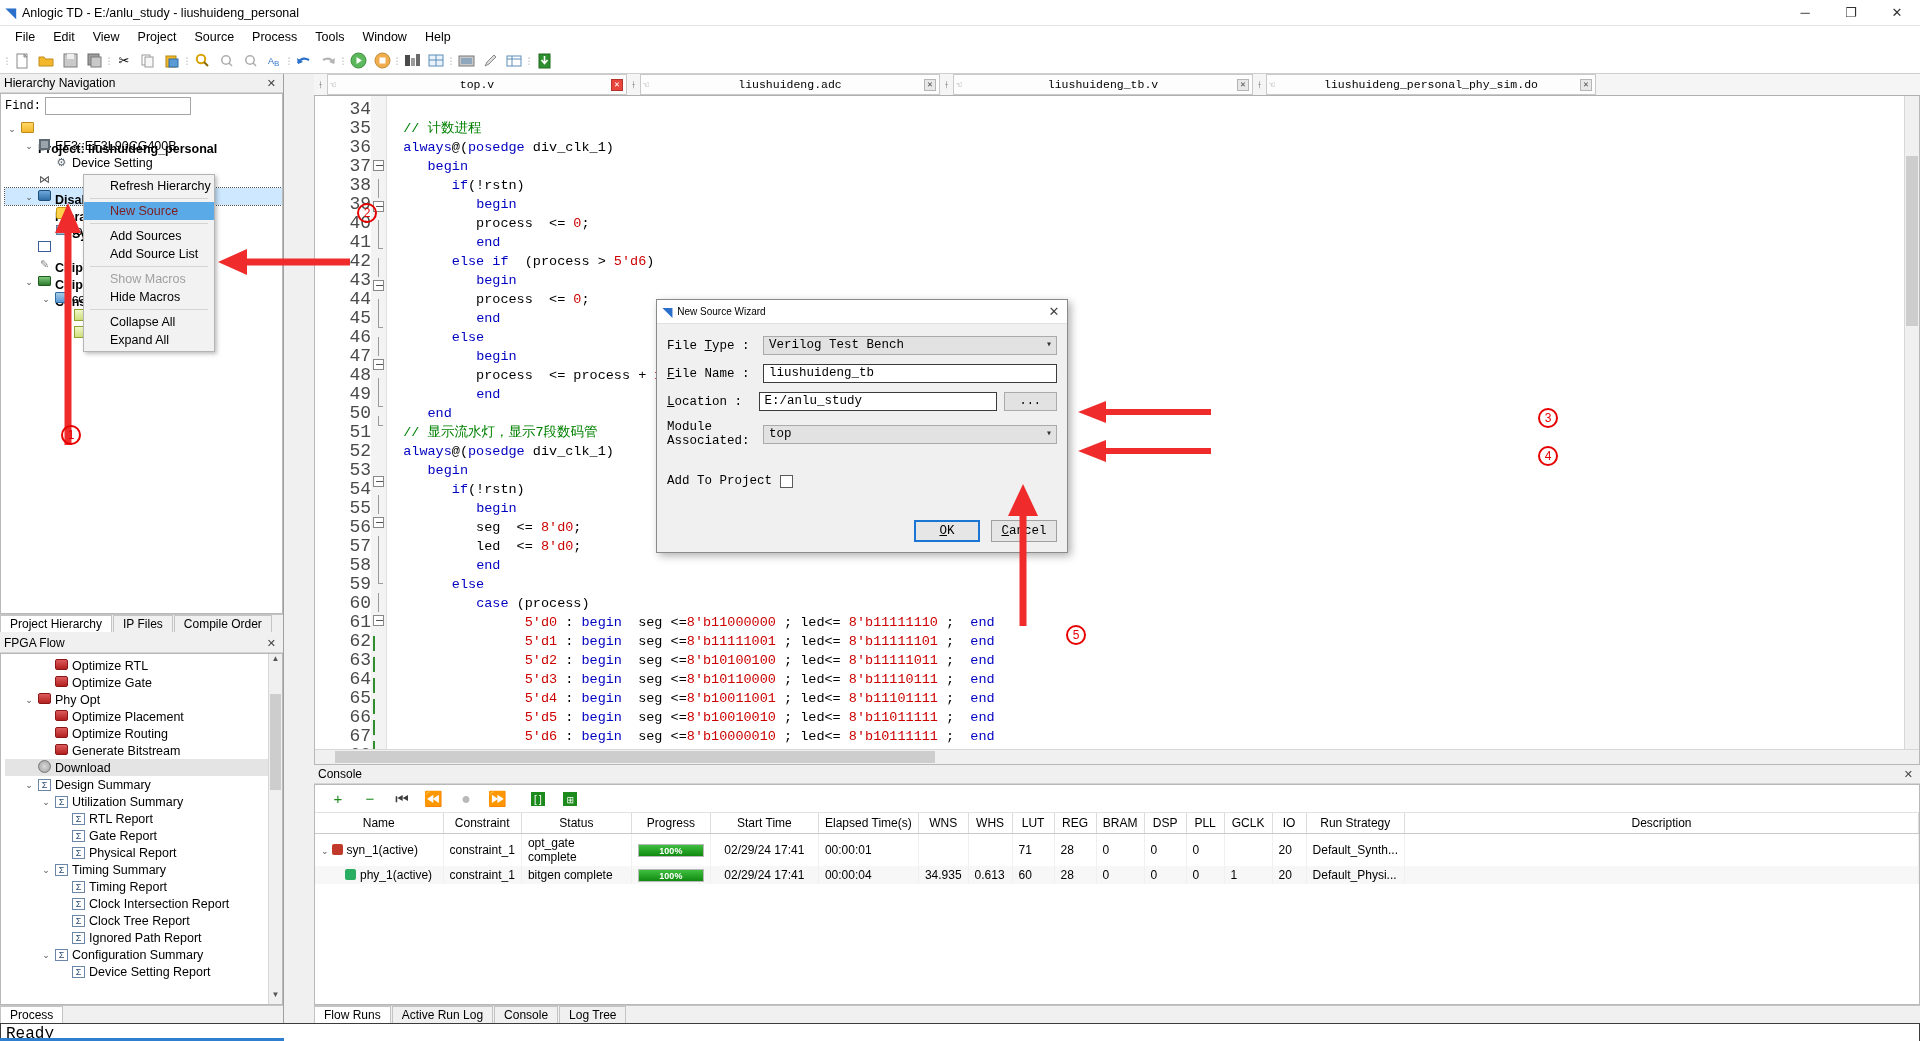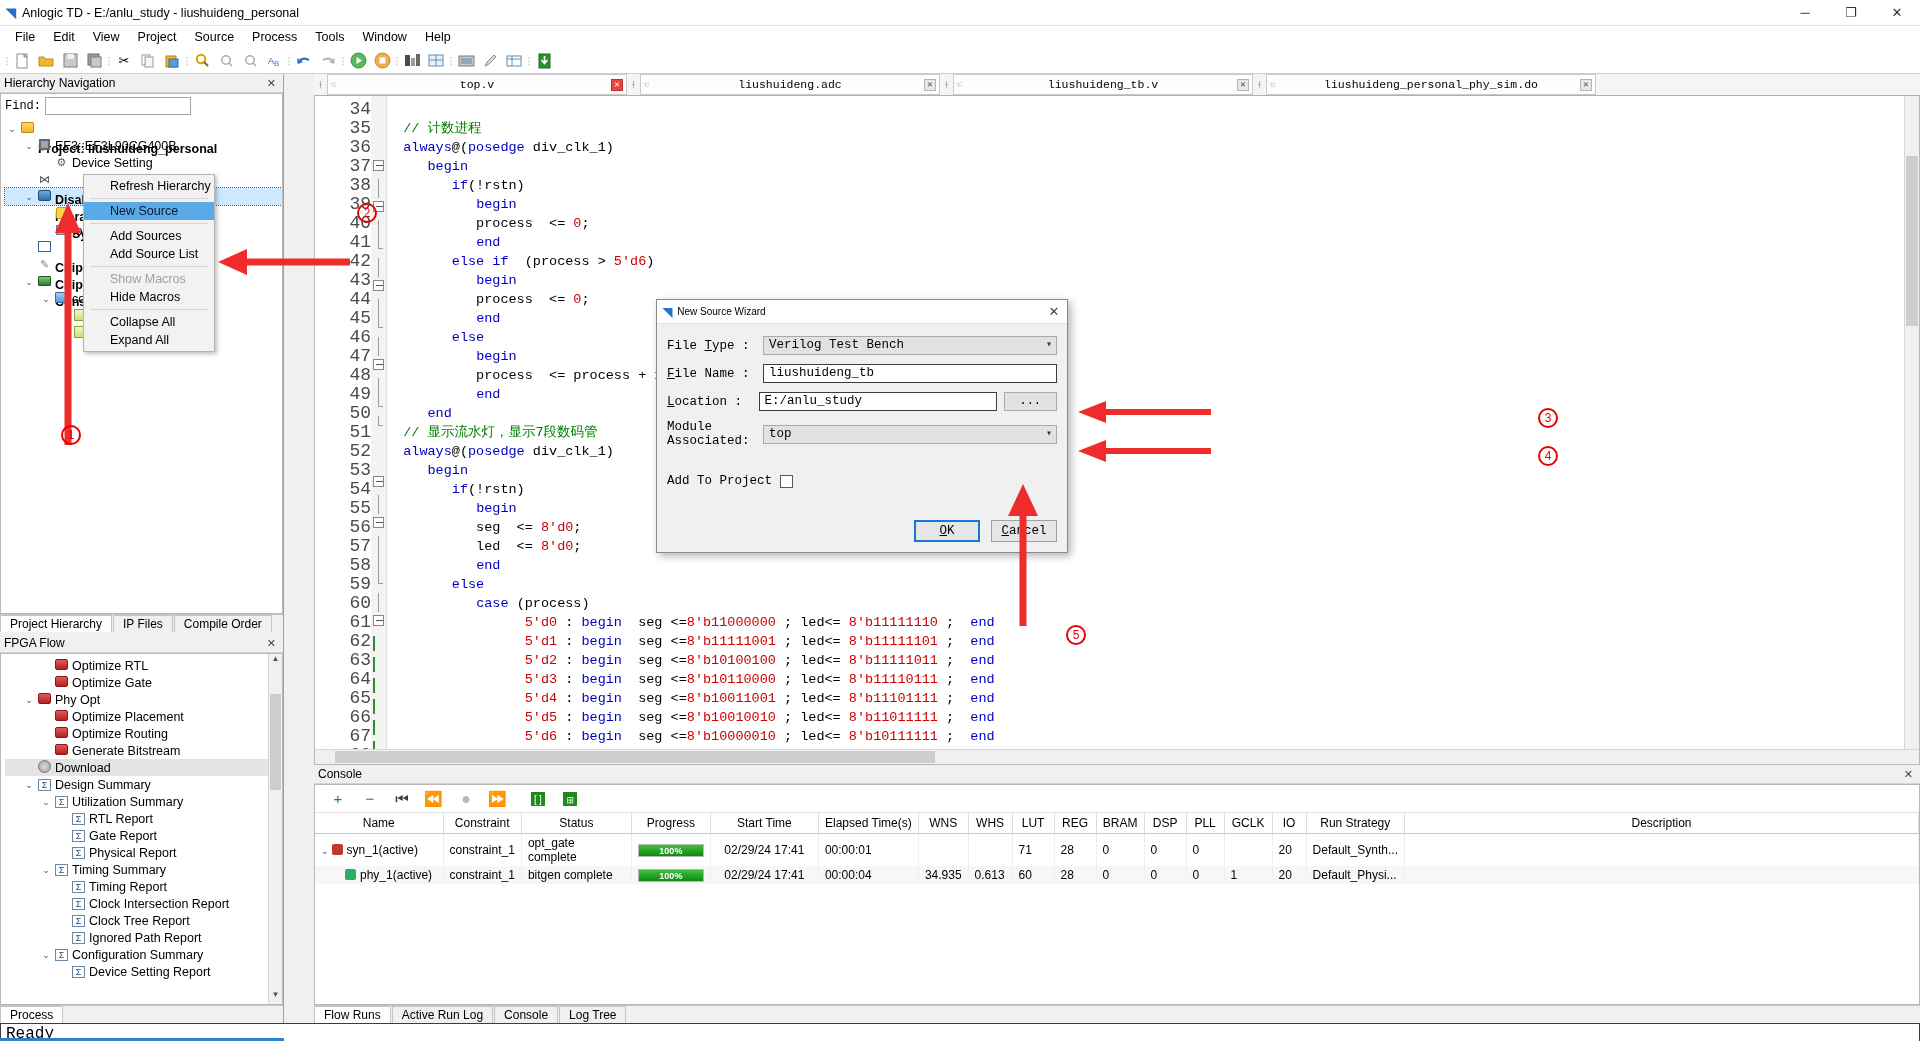--- a/index.html
+++ b/index.html
@@ -154,21 +154,21 @@
   #statusbar { position:absolute; left:0; right:0; bottom:0; height:18px; background:#f0f0f0;
                border-top:1px solid #c9c9c9; display:flex; align-items:center; }
   #statusbar .txt { font-size:16px; padding-left:5px; }
   #statusbar .bluebar { position:absolute; left:0; bottom:0; height:3px; width:284px; background:#2f7fd0;}
 
   
   #ctxmenu { position:absolute; left:83px; top:174px; width:132px; background:#f2f2f2;
              border:1px solid #b4b4b4; box-shadow:2px 2px 4px rgba(0,0,0,.25); z-index:60;
              padding:2px 0; }
   #ctxmenu .ci { height:18px; display:flex; align-items:center; padding:0 0 0 26px; font-size:12.5px; }
-  #ctxmenu .ci.hl { background:#5aaae8; color:#0f172a; }
+  #ctxmenu .ci.hl { background:#5aaae8; color:#7f1d1d; }
   #ctxmenu .ci.dis { color:#a0a0a0; }
   #ctxmenu .csep { height:1px; background:#d4d4d4; margin:3px 6px; }
 
   
   #dialog { position:absolute; left:656px; top:299px; width:412px; background:#f0f0f0;
             border:1px solid #8a8a8a; box-shadow:3px 3px 8px rgba(0,0,0,.3); z-index:70; }
   #dlg-title { height:24px; display:flex; align-items:center; background:#fff; padding-left:6px;
                border-bottom:1px solid #e0e0e0;}
   #dlg-title .lg { color:#2a6fc9; font-weight:bold; margin-right:5px; font-size:12px;}
   #dlg-title .t { font-size:10px; }

